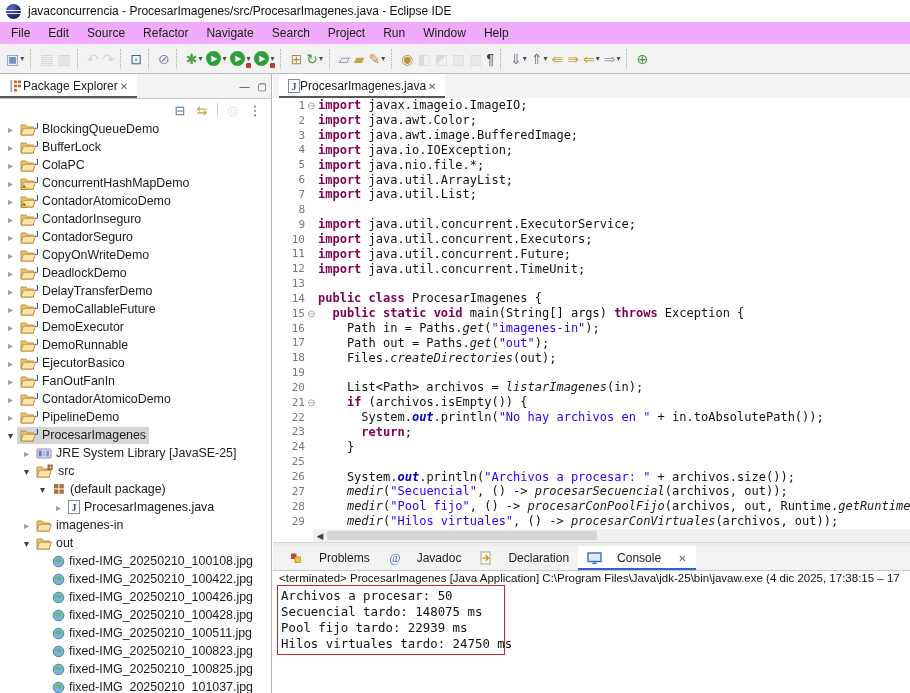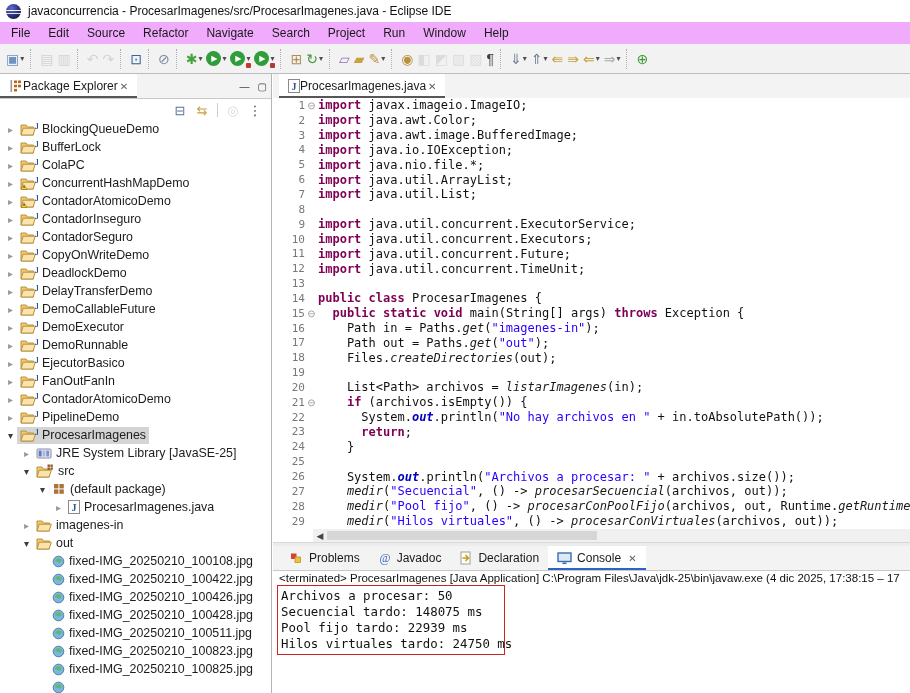--- a/index.html
+++ b/index.html
@@ -78,21 +78,21 @@
 
   #hscroll{position:absolute;left:40px;right:0;top:455px;height:13px;background:#f0f0f0;display:flex;align-items:center;}
   #hscroll .sarr{width:14px;text-align:center;font-size:9px;color:#444;}
   #hthumb{height:9px;width:270px;background:#d6d6d6;border-radius:1px;}
 
   #sash{position:absolute;left:0;right:0;top:468px;height:4px;background:#ececec;border-top:1px solid #d8d8d8;box-sizing:border-box;}
 
   
   #console-tabbar{position:absolute;left:0;right:0;top:472px;height:24px;background:#f3f3f3;
                   border-bottom:1px solid #c9c9c9;display:flex;padding-left:8px;}
-  .ctab{display:flex;align-items:center;gap:5px;padding:0 9px;font-size:12px;white-space:nowrap;}
+  .ctab{display:flex;align-items:center;gap:15px;padding:0 9px;font-size:12px;white-space:nowrap;}
   .ctab.active{background:#fff;box-shadow:inset 0 -2px 0 #2b63c6;}
   #console-content{position:absolute;left:0;right:0;top:497px;bottom:0;background:#fff;overflow:hidden;}
   #console-header{font-size:11.5px;color:#111;white-space:nowrap;overflow:hidden;padding:1px 0 0 6px;}
   #console-out{position:absolute;left:8px;top:17px;}
   .conline{font-family:"DejaVu Sans Mono",monospace;font-size:12.4px;color:#111;height:16px;line-height:16px;white-space:pre;}
   #console-annotation{position:absolute;left:4px;top:14px;width:226px;height:68px;border:1px solid #cc2222;}
 </style>
 </head>
 <body>
 
@@ -666,20 +666,21 @@
       </div>
       <div class="trow" style="padding-left: 36px;">
         <span class="arr "></span>
         <span class="iw">
           <span class="ticon">
             <svg width="13" height="13" viewBox="0 0 13 13">
               <circle cx="6.5" cy="6.5" r="5.3" fill="#79b6e0" stroke="#4a7fa6"></circle>
               <path d="M3 5 q2 -2.5 5 -1.5 q2 1 1.5 3 q-2 1.5 -4 .5 q-2.5 -.5 -2.5 -2 z" fill="#69b36a"></path>
             </svg>
           </span>
+          <span class="tlabel">fixed-IMG_20250210_101037.jpg</span>
         </span>
       </div>
     </div>
 </div>
 
 <div id="rightpanel">
 
   <div id="editor-tabbar" class="viewtabbar">
     <div class="vtab sel-gray">
       <span class="ticon" id="editor-tab-icon">

